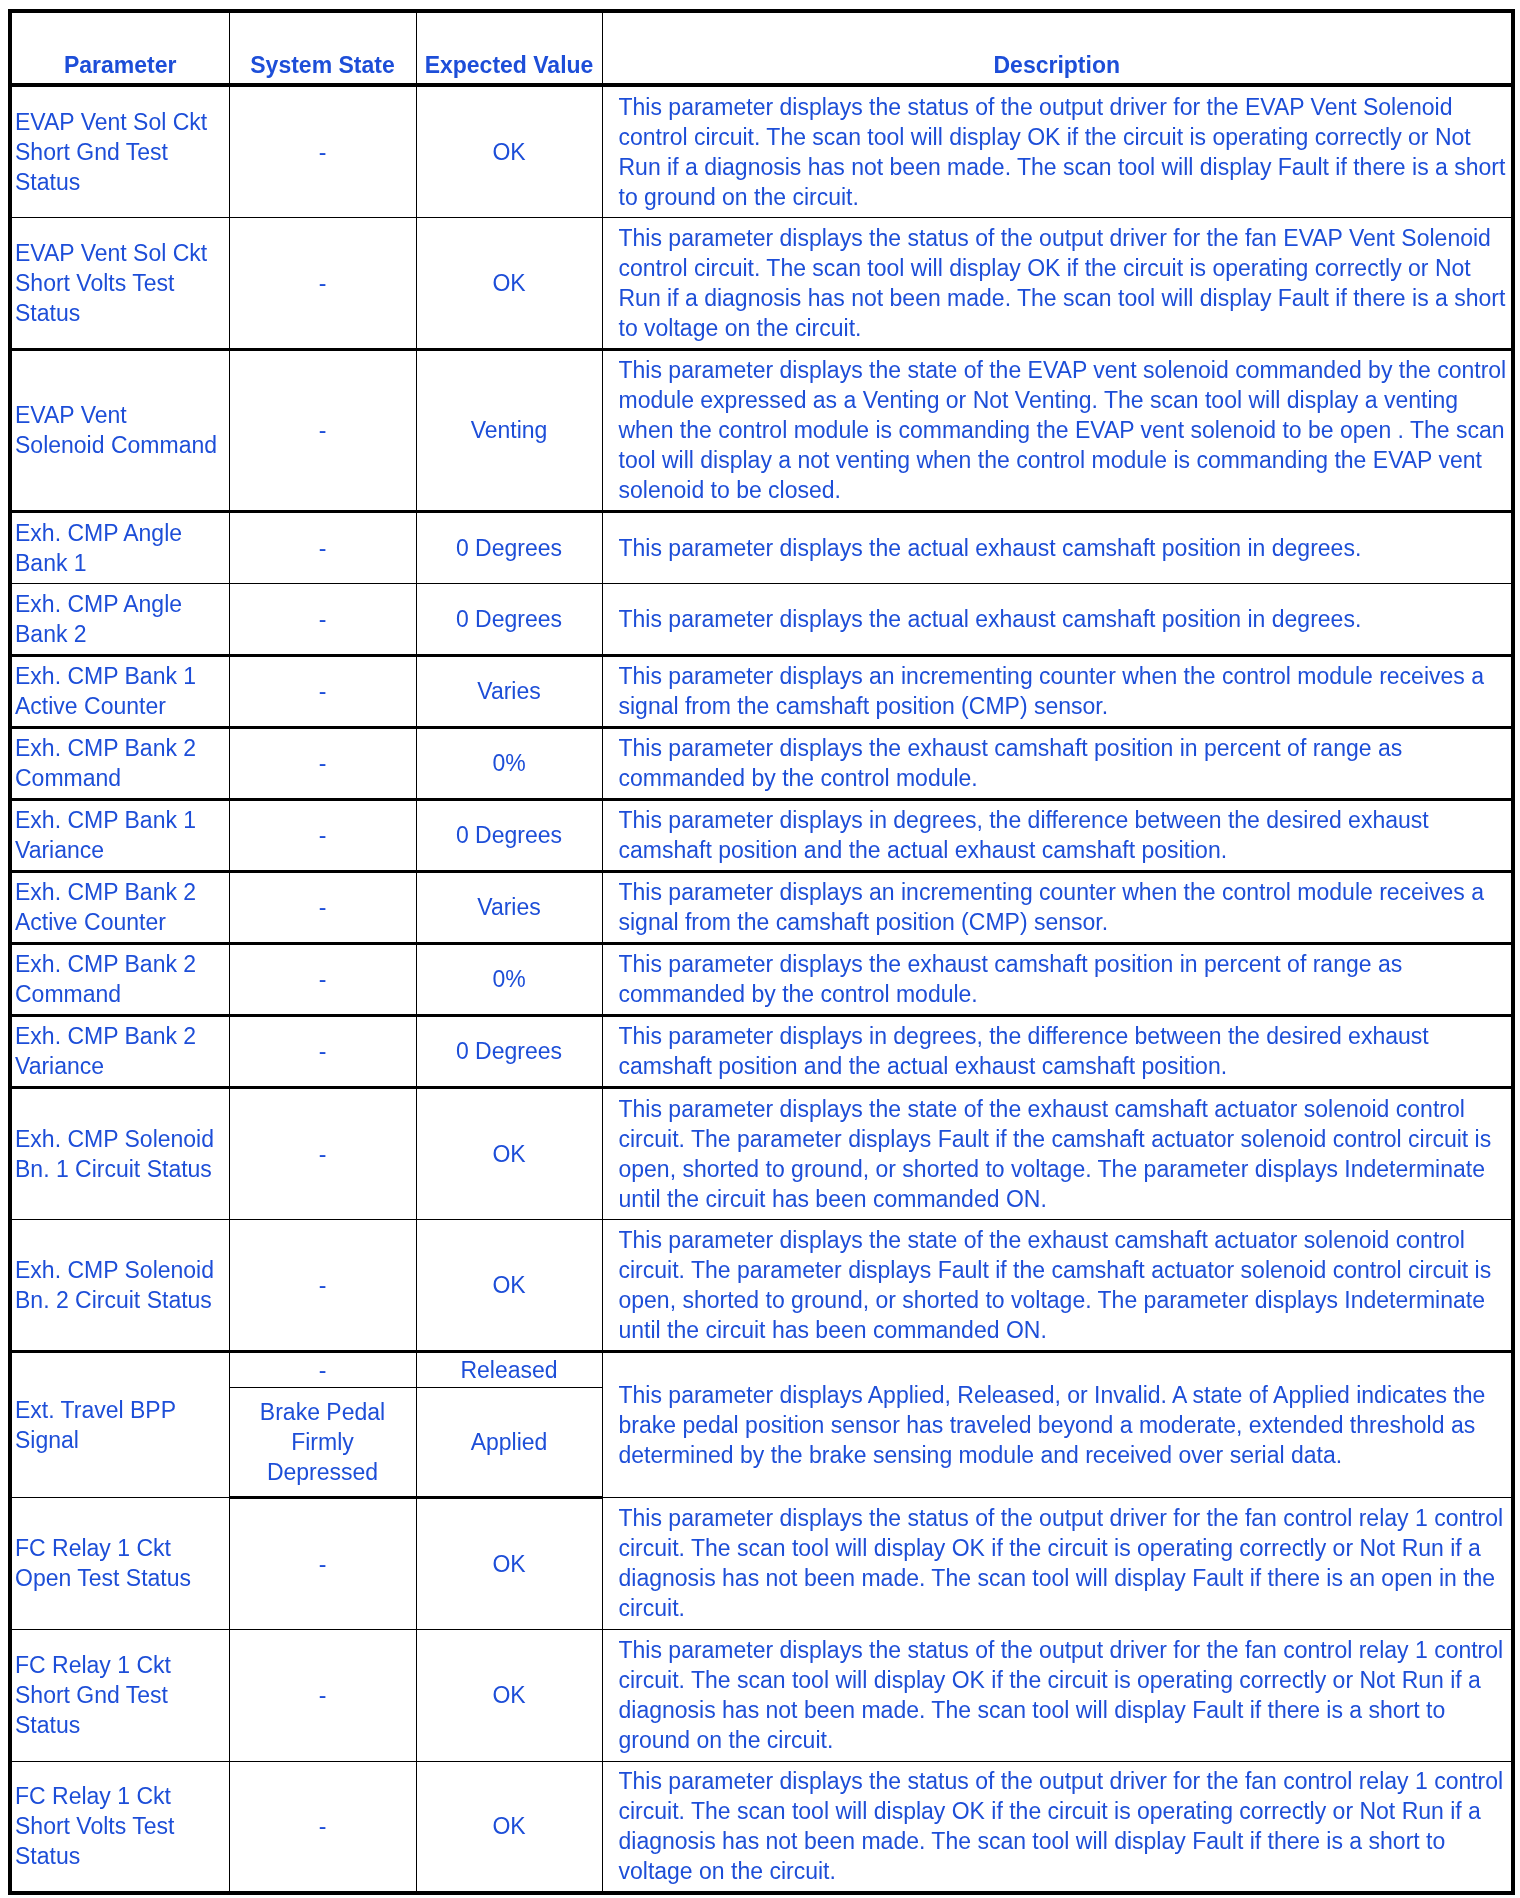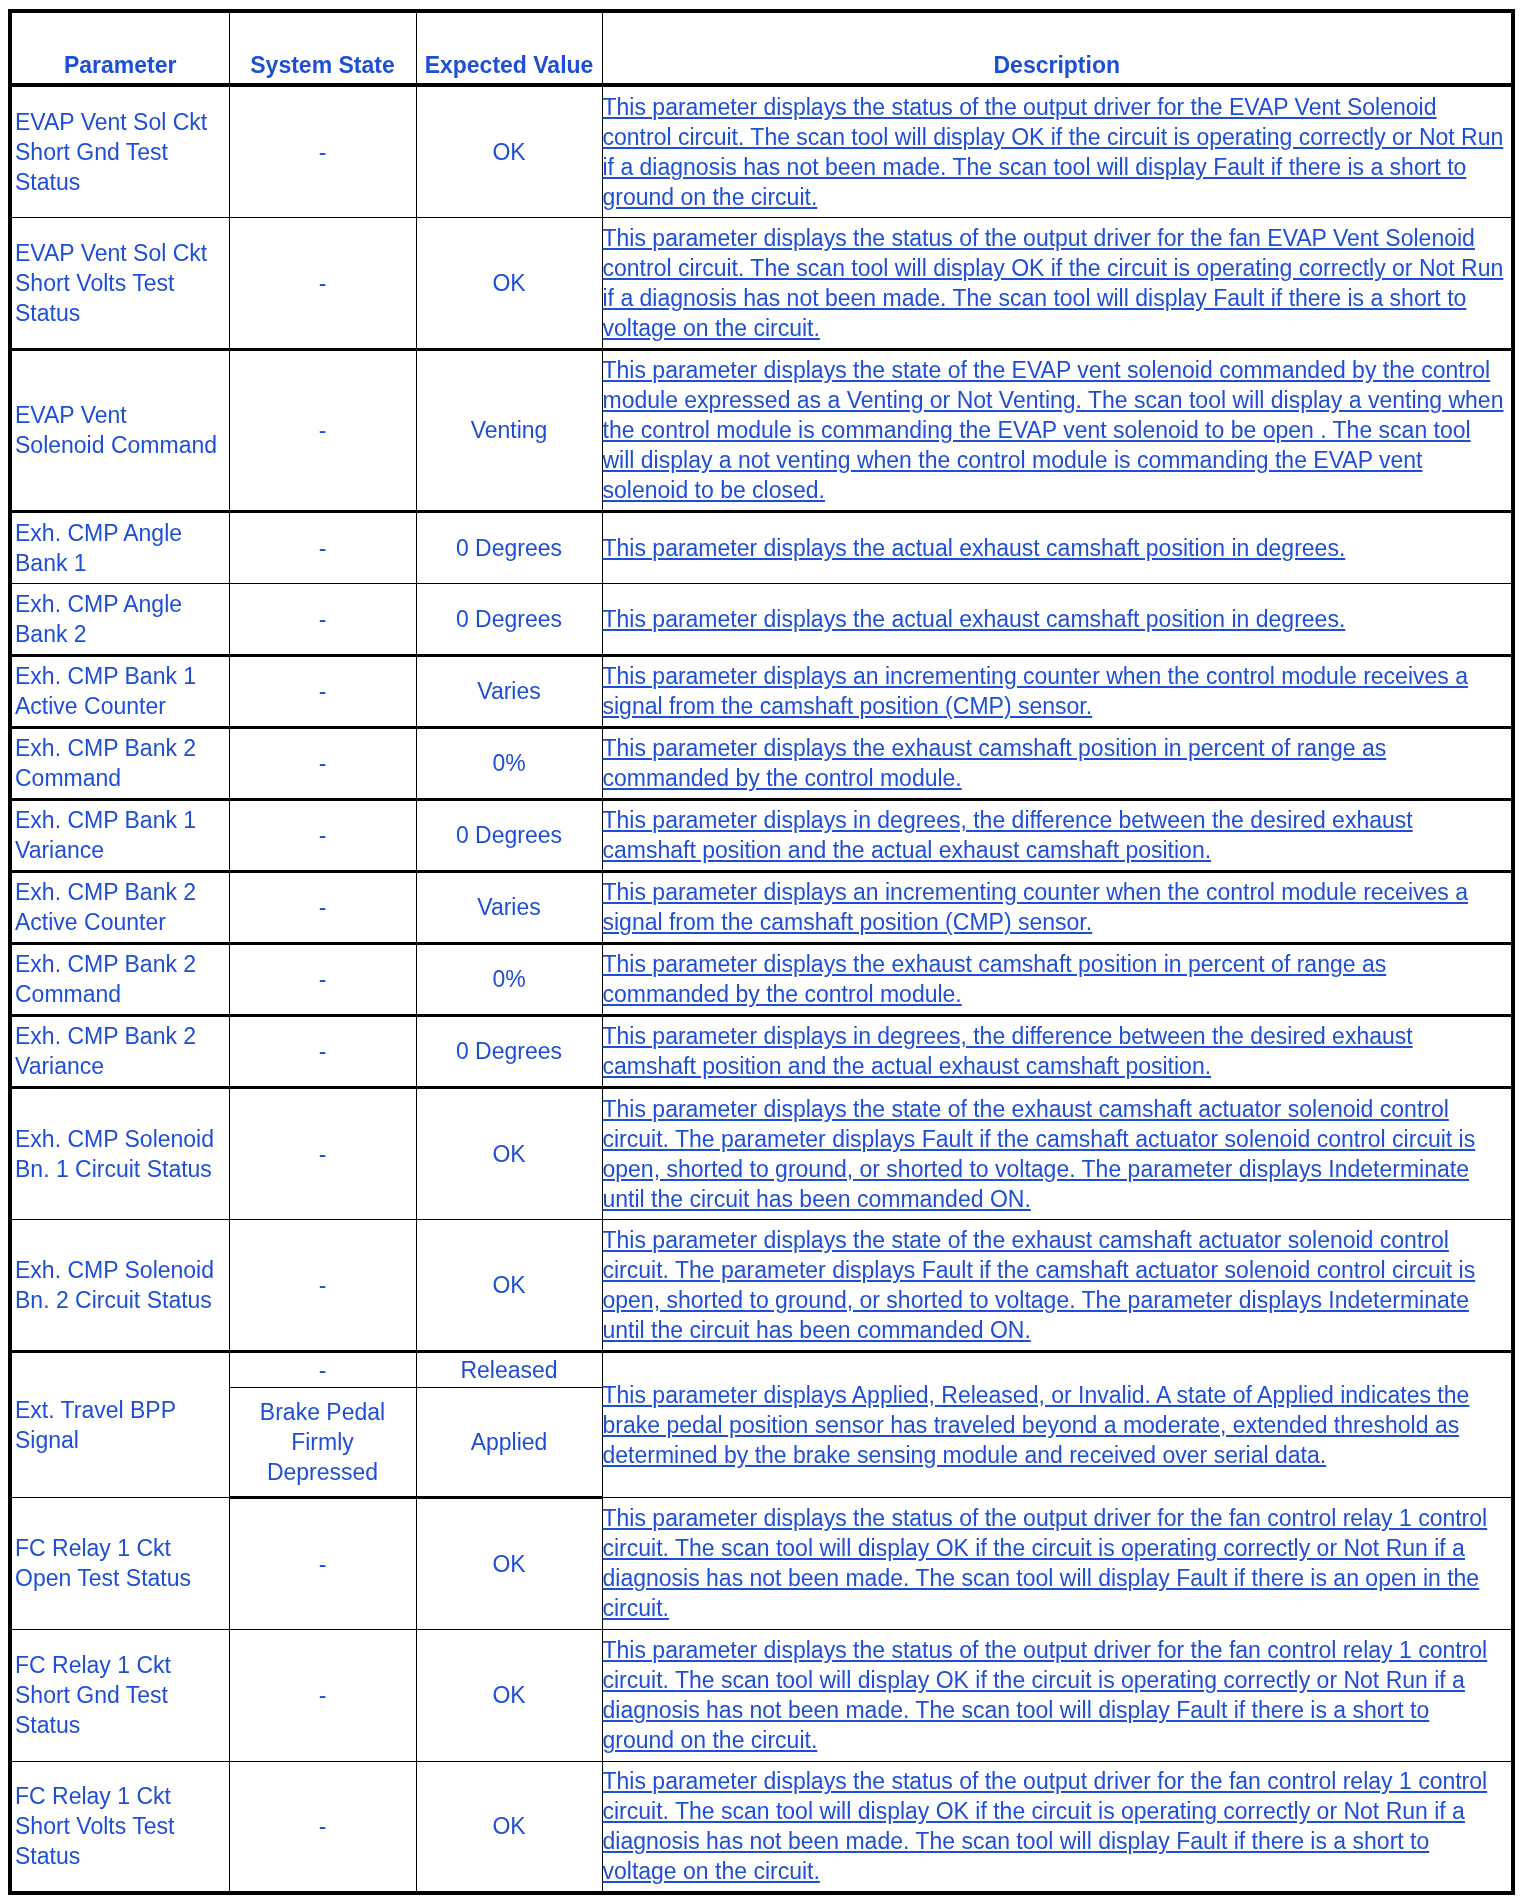--- a/index.html
+++ b/index.html
@@ -23,21 +23,21 @@
     table.params th {
       font-weight: bold;
       text-align: center;
       vertical-align: bottom;
       height: 65px;
       padding-bottom: 3px;
       border-bottom: 4px solid #000;
     }
     table.params td.param { text-align: left; padding-left: 3px; }
     table.params td.state, table.params td.value { text-align: center; }
-    table.params td.desc { text-align: left; padding-left: 0; padding-right: 4px; text-decoration: underline; }
+    table.params td.desc { text-align: left; padding-left: 16px; padding-right: 4px; }
     tr.row-sep > td { border-bottom: 3px solid #000; }
     col.c1 { width: 219px; }
     col.c2 { width: 187px; }
     col.c3 { width: 186px; }
     col.c4 { width: 911px; }
   </style>
 </head>
 <body>
 
 <div id="wrap">

